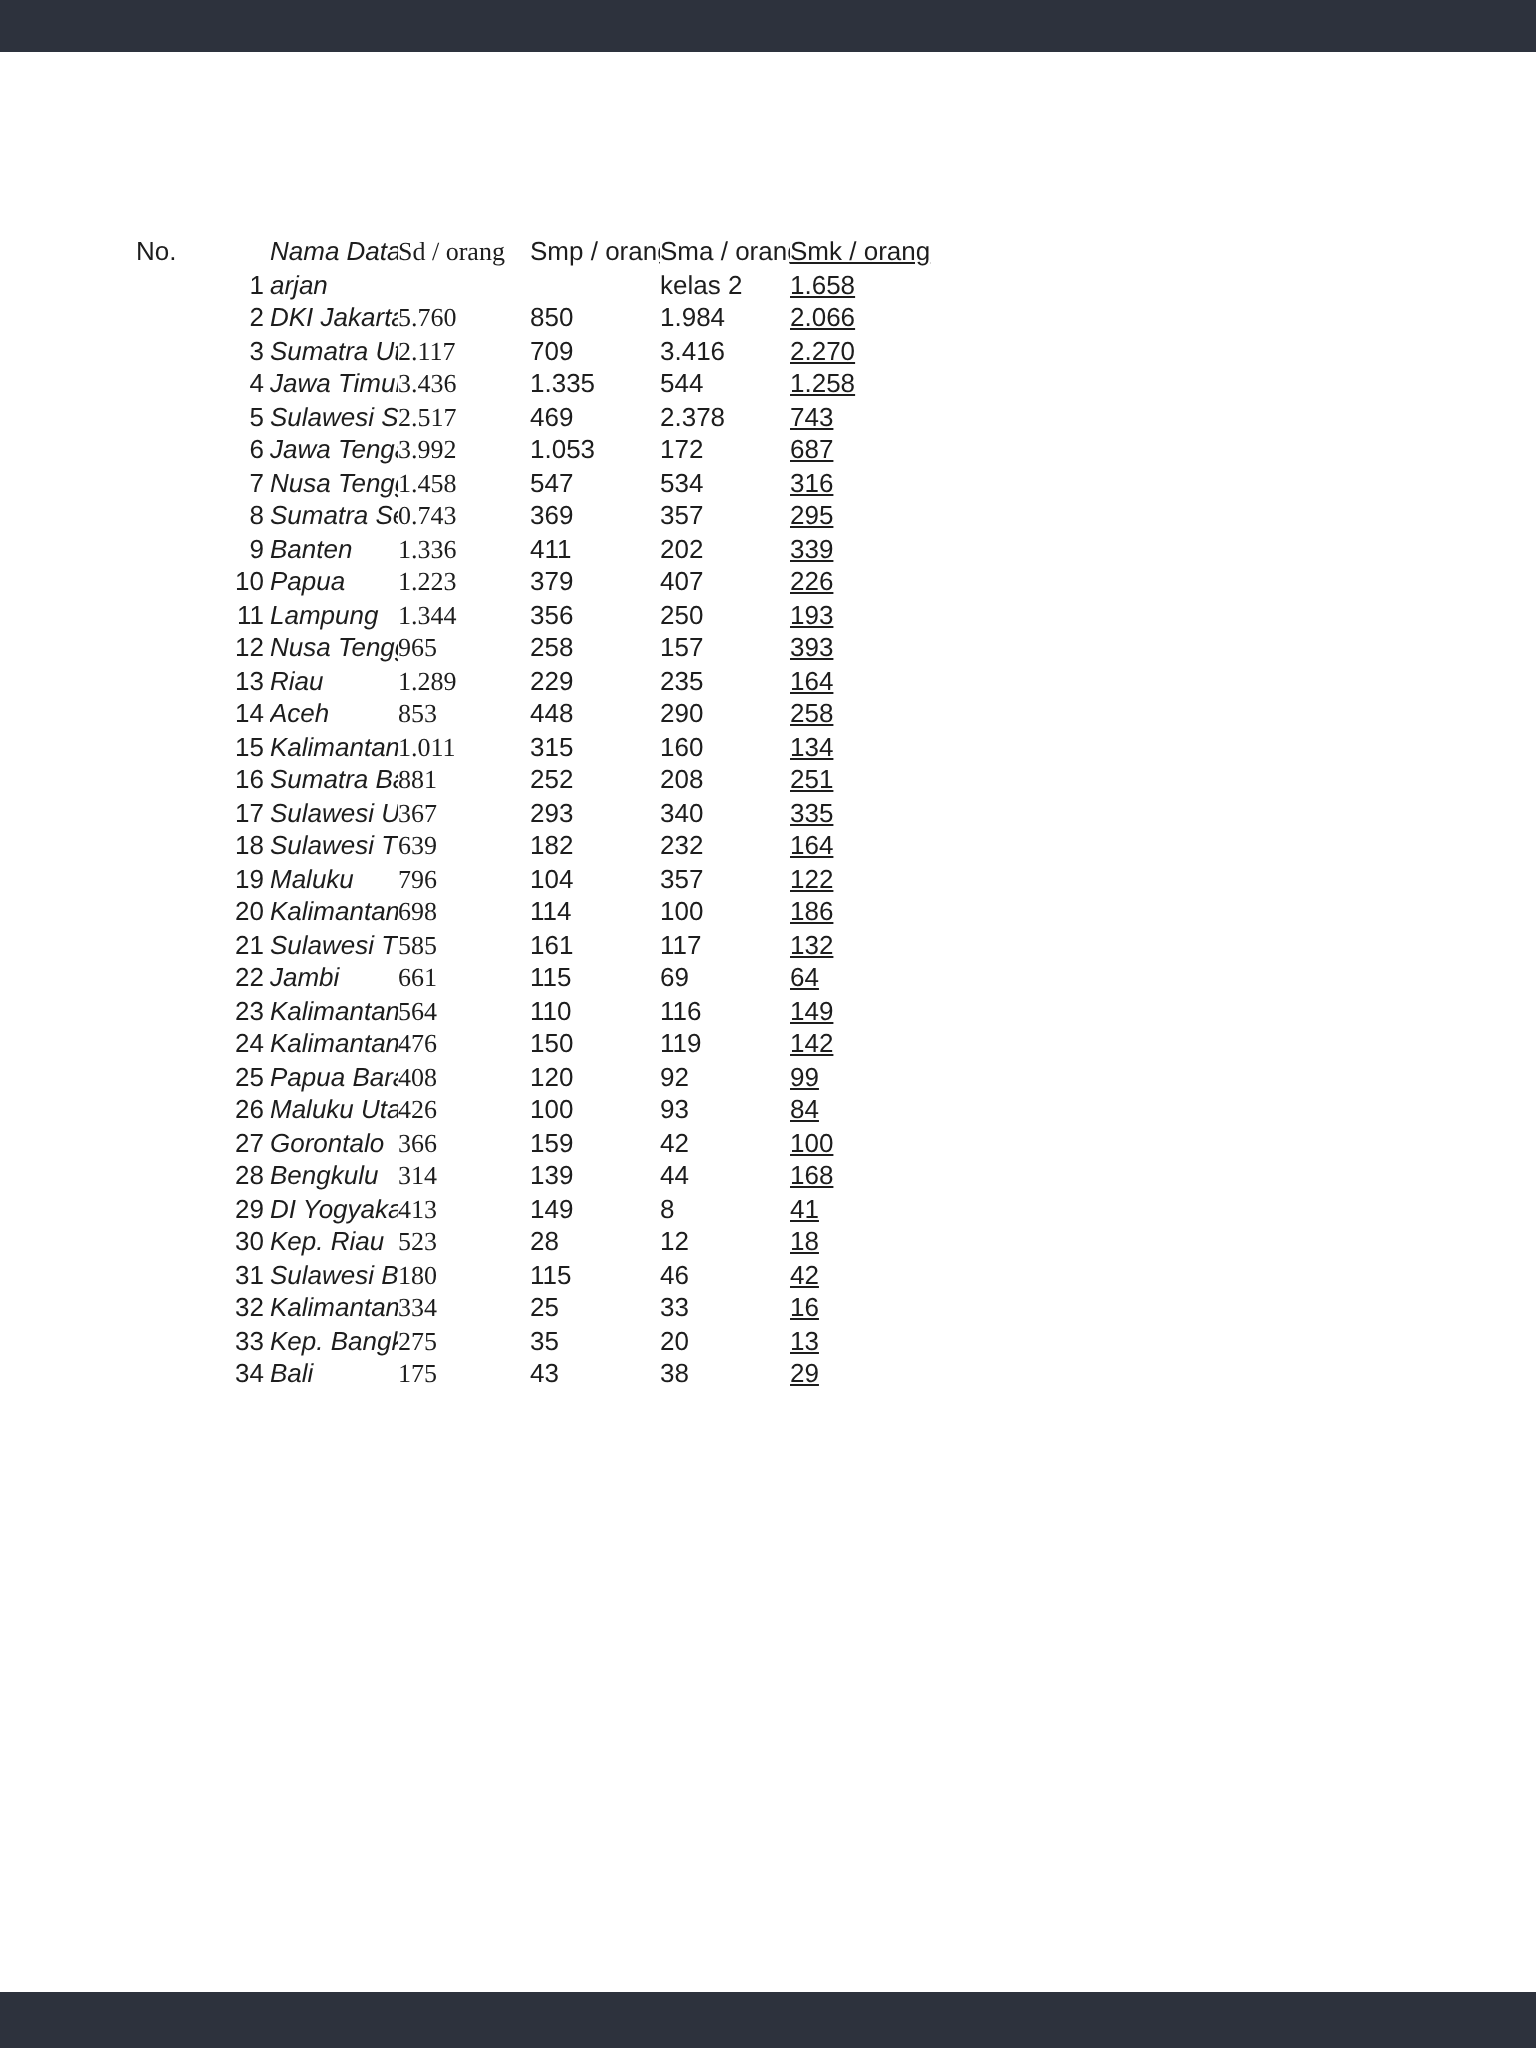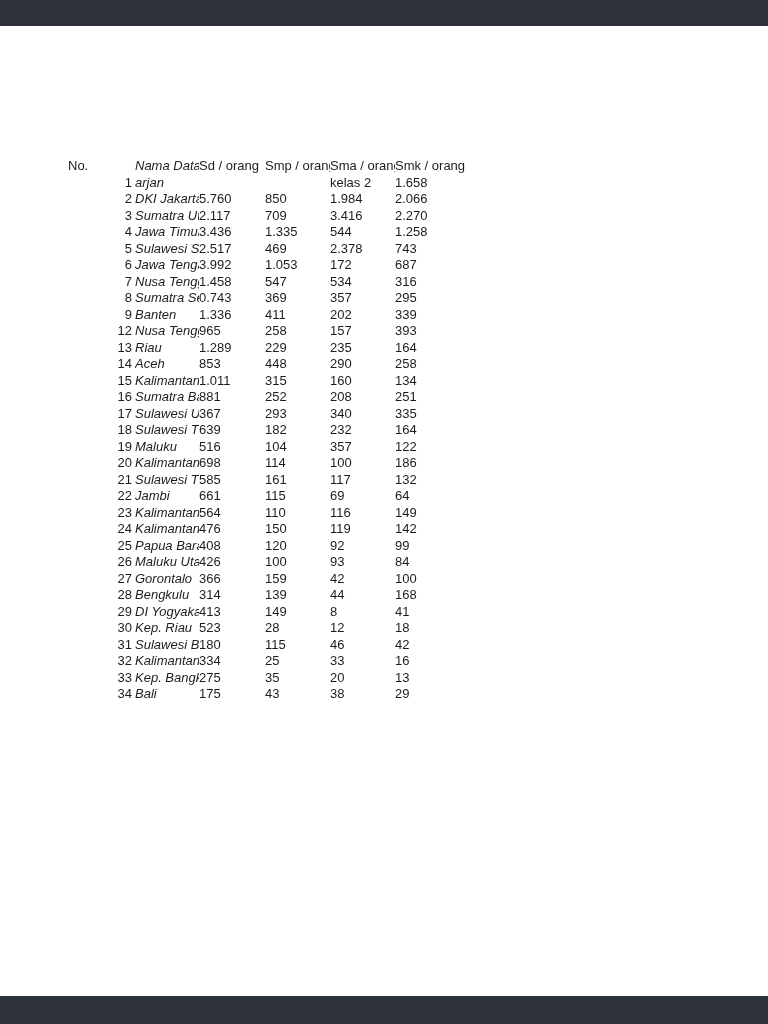--- a/index.html
+++ b/index.html
@@ -11,34 +11,34 @@
   }
   .frame{
     position:absolute;left:0;top:0;width:768px;height:1024px;
   }
   .page{
     position:absolute;left:0;top:26px;width:768px;height:970px;
     background:#ffffff;
   }
   .sheet{
     position:absolute;left:68px;top:92px;
-    font-size:13px;color:#1d1d1d;margin-top:40px;
+    font-size:13px;color:#1d1d1d;
   }
   .row{
     display:flex;height:16.5px;line-height:16.5px;white-space:nowrap;
   }
   .c{
     display:block;flex:none;overflow:hidden;
   }
   .c-no{width:64px;text-align:right;}
   .c-name{width:64px;margin-left:3px;font-style:italic;}
-  .c-sd{width:66px;}
+  .c-sd{width:66px;font-family:Liberation Serif, serif;}
   .c-smp{width:65px;}
   .c-sma{width:65px;}
-  .c-smk{width:80px;}
+  .c-smk{width:80px;text-decoration:underline;}
   .header .c-no{text-align:left;}
 </style>
 </head>
 <body style="background: rgb(45, 50, 61);">
 
 <div class="frame">
   <div class="page" style="background: rgb(255, 255, 255);">
     <div class="sheet" style="color: rgb(29, 29, 29);">
       <div class="row header">
         <span class="c c-no">No.</span>
@@ -115,20 +115,36 @@
           </div>
           <div class="row">
             <span class="c c-no">9</span>
             <span class="c c-name">Banten</span>
             <span class="c c-sd">1.336</span>
             <span class="c c-smp">411</span>
             <span class="c c-sma">202</span>
             <span class="c c-smk">339</span>
           </div>
           <div class="row">
+            <span class="c c-no">10</span>
+            <span class="c c-name">Papua</span>
+            <span class="c c-sd">1.223</span>
+            <span class="c c-smp">379</span>
+            <span class="c c-sma">407</span>
+            <span class="c c-smk">226</span>
+          </div>
+          <div class="row">
+            <span class="c c-no">11</span>
+            <span class="c c-name">Lampung</span>
+            <span class="c c-sd">1.344</span>
+            <span class="c c-smp">356</span>
+            <span class="c c-sma">250</span>
+            <span class="c c-smk">193</span>
+          </div>
+          <div class="row">
             <span class="c c-no">12</span>
             <span class="c c-name">Nusa Tengg</span>
             <span class="c c-sd">965</span>
             <span class="c c-smp">258</span>
             <span class="c c-sma">157</span>
             <span class="c c-smk">393</span>
           </div>
           <div class="row">
             <span class="c c-no">13</span>
             <span class="c c-name">Riau</span>
@@ -173,21 +189,21 @@
             <span class="c c-no">18</span>
             <span class="c c-name">Sulawesi T</span>
             <span class="c c-sd">639</span>
             <span class="c c-smp">182</span>
             <span class="c c-sma">232</span>
             <span class="c c-smk">164</span>
           </div>
           <div class="row">
             <span class="c c-no">19</span>
             <span class="c c-name">Maluku</span>
-            <span class="c c-sd">516</span>
+            <span class="c c-sd">796</span>
             <span class="c c-smp">104</span>
             <span class="c c-sma">357</span>
             <span class="c c-smk">122</span>
           </div>
           <div class="row">
             <span class="c c-no">20</span>
             <span class="c c-name">Kalimantan</span>
             <span class="c c-sd">698</span>
             <span class="c c-smp">114</span>
             <span class="c c-sma">100</span>

